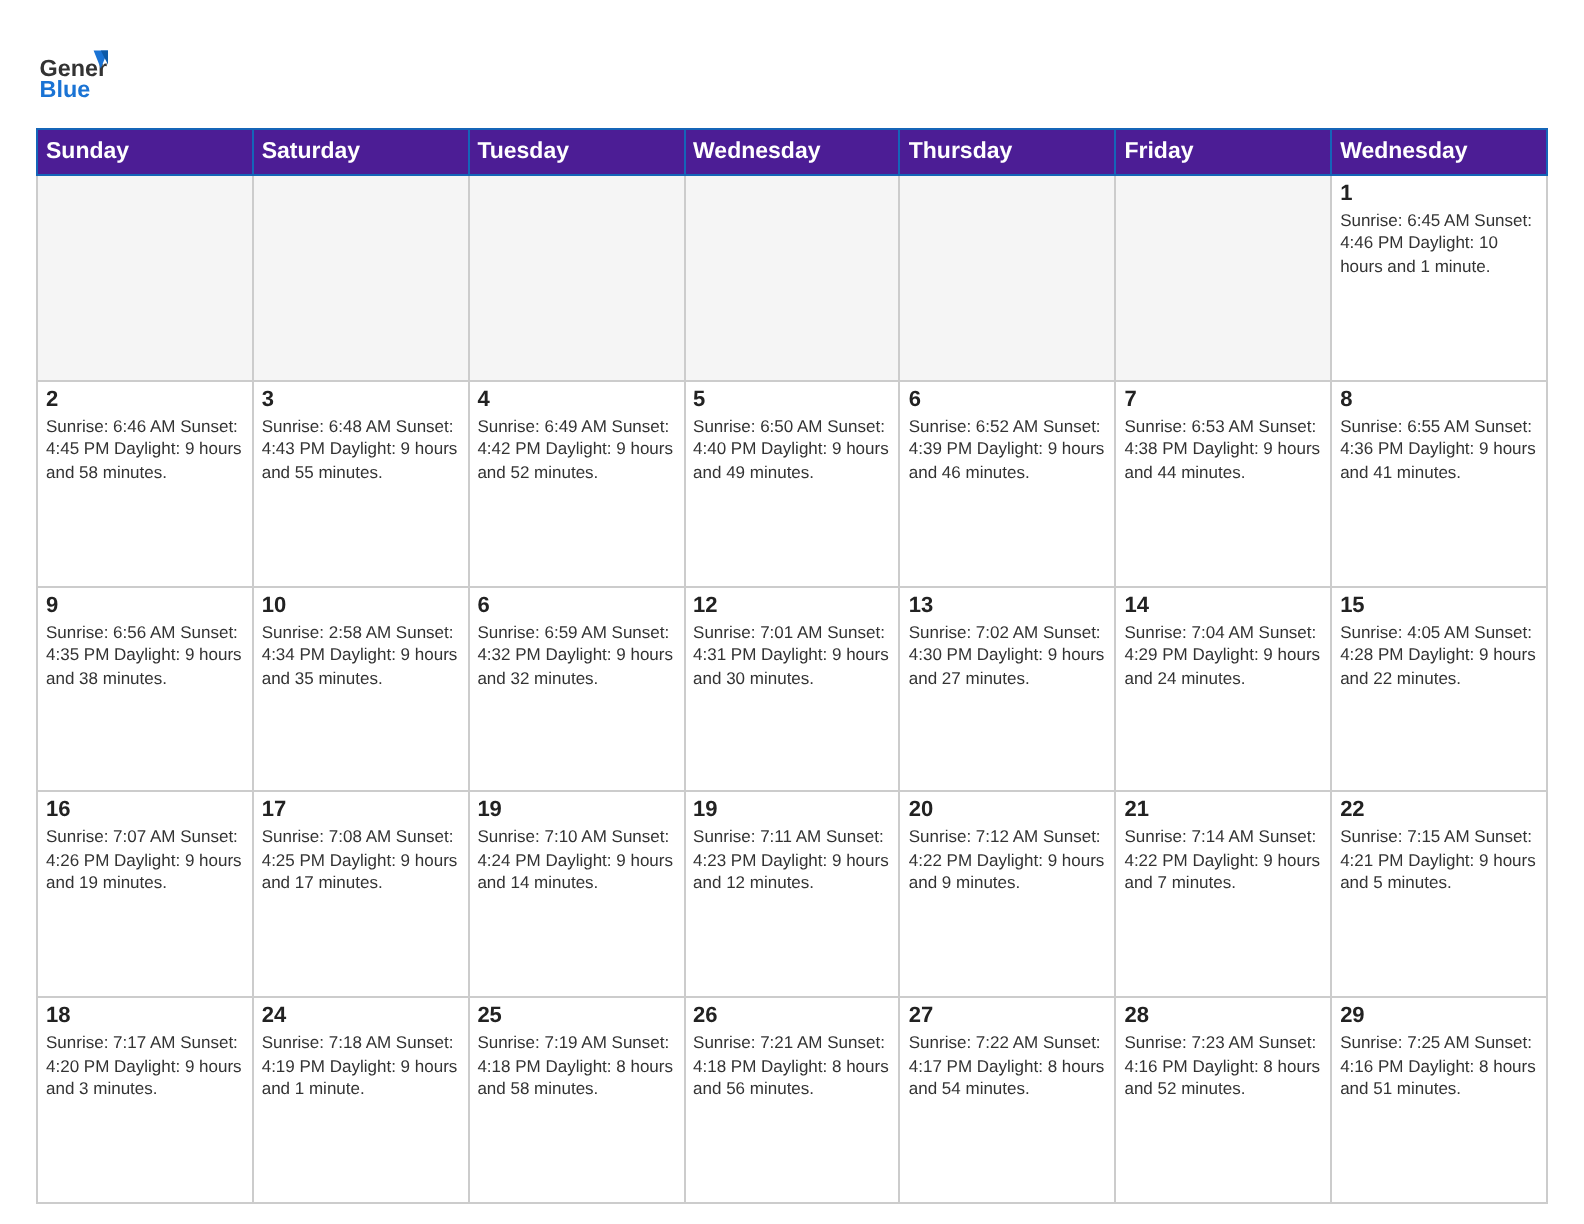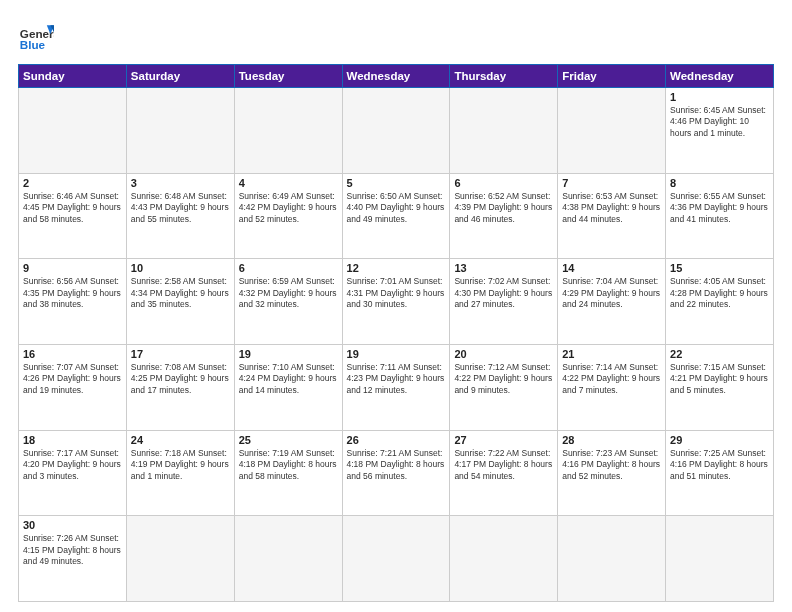--- a/index.html
+++ b/index.html
@@ -333,30 +333,15 @@
 and 52 minutes.</div>
           </td>
           <td>
             <div class="day-number">29</div>
             <div class="day-info">Sunrise: 7:25 AM
 Sunset: 4:16 PM
 Daylight: 8 hours
 and 51 minutes.</div>
           </td>
         </tr>
-        <tr>
-          <td>
-            <div class="day-number">30</div>
-            <div class="day-info">Sunrise: 7:26 AM
-Sunset: 4:15 PM
-Daylight: 8 hours
-and 49 minutes.</div>
-          </td>
-          <td class="empty"></td>
-          <td class="empty"></td>
-          <td class="empty"></td>
-          <td class="empty"></td>
-          <td class="empty"></td>
-          <td class="empty"></td>
-        </tr>
       </tbody>
   </table>
 </div>
 
 </body></html>

